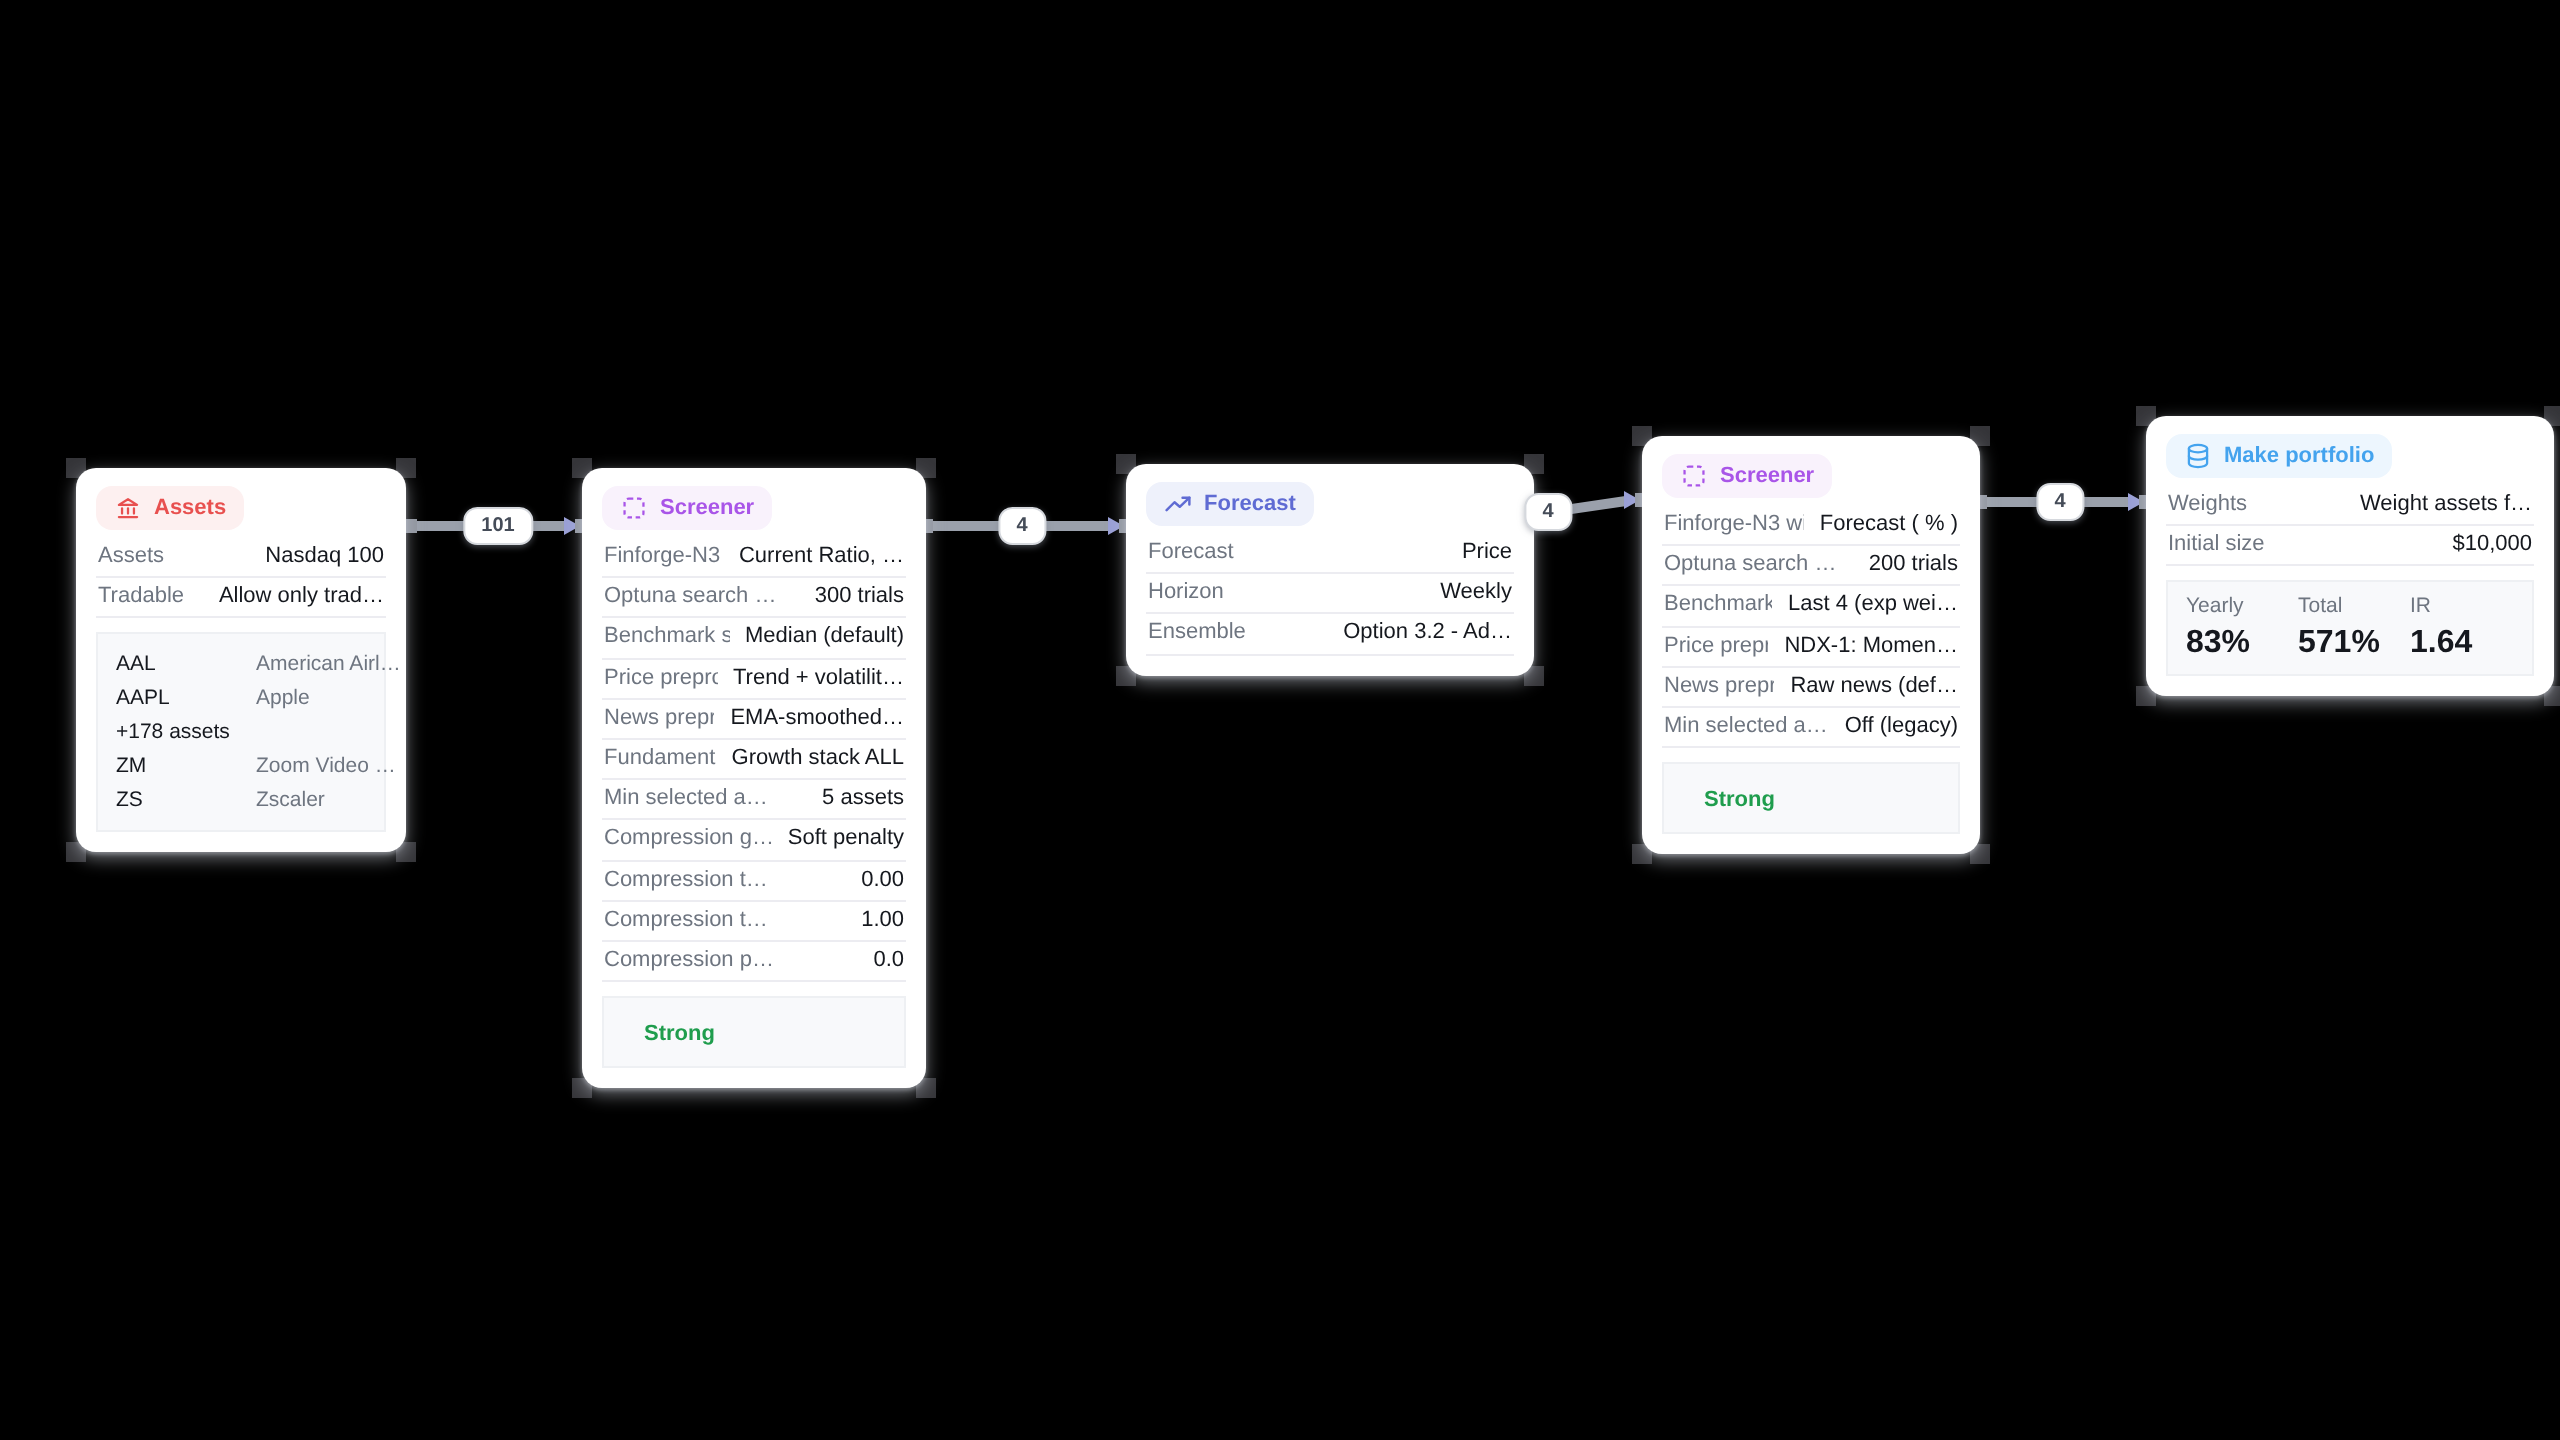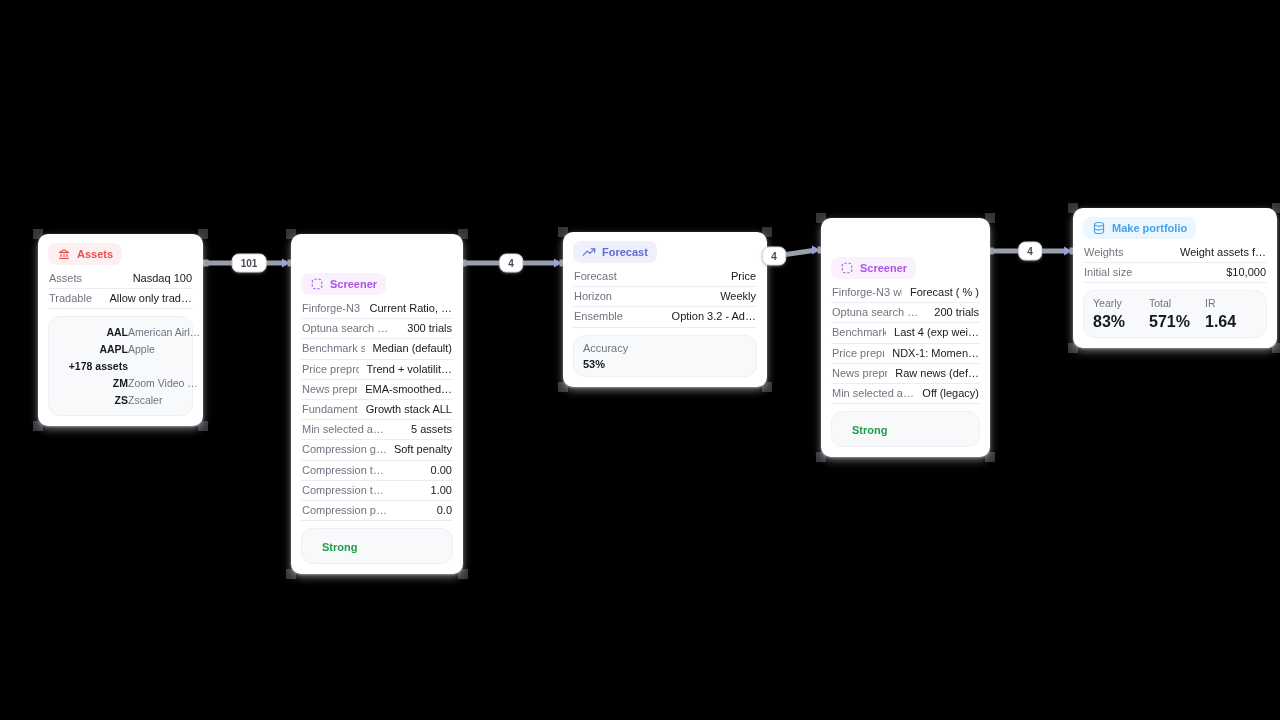--- a/index.html
+++ b/index.html
@@ -32,36 +32,36 @@
     background:#ffffff;border-radius:10px;padding:9px 10px 10px 10px;
     box-shadow:0 3px 9px rgba(203,207,216,.55),0 1px 2px rgba(203,207,216,.45);
   }
   .pill{
     display:inline-flex;align-items:center;gap:6px;
     padding:4px 9px;border-radius:8px;
     font-size:11px;font-weight:bold;line-height:1;margin-bottom:4px;
   }
   .pill svg{display:block;}
   .pill-assets{background:#fdf0f0;color:#e8504f;}
-  .pill-screener{background:#f9f2fc;color:#a955e8;margin-top:30px;}
+  .pill-screener{background:#f9f2fc;color:#a955e8;}
   .pill-forecast{background:#eef1fb;color:#5f6bd3;}
   .pill-portfolio{background:#edf6fe;color:#44a3ee;}
   .row{
     display:flex;justify-content:space-between;align-items:center;gap:8px;
     padding:3px 1px;border-bottom:1px solid #ececf1;
     font-size:11px;line-height:1.2;
   }
   .row .lab{color:#6e7580;white-space:nowrap;overflow:hidden;}
   .row .val{color:#15181e;white-space:nowrap;text-align:right;}
   .subbox{
-    background:#f8f9fb;border:1px solid #eef0f3;border-radius:12px;
+    background:#f8f9fb;border:1px solid #eef0f3;border-radius:0;
     margin-top:7px;padding:6px 9px;
   }
   .asset-row{display:flex;align-items:center;font-size:10.5px;padding:2.5px 0;line-height:1.15;}
-  .asset-row .tick{min-width:70px;font-weight:bold;color:#15181e;white-space:nowrap;text-align:right;}
+  .asset-row .tick{min-width:70px;font-weight:normal;color:#15181e;white-space:nowrap;}
   .asset-row .nm{color:#6e7580;white-space:nowrap;}
   .badge-box{padding:8px 20px;}
   .badge{color:#1f9d4d;font-weight:bold;font-size:11px;}
   .acc-label{color:#6e7580;font-size:11px;}
   .acc-value{color:#15181e;font-weight:bold;font-size:11px;margin-top:4px;}
   .stats{display:flex;}
   .stat{min-width:48px;margin-right:8px;}
   .stat .s-lab{color:#6e7580;font-size:10.5px;}
   .stat .s-val{color:#15181e;font-weight:bold;font-size:16px;margin-top:4px;}
 </style>
@@ -227,24 +227,20 @@
       <span class="val">Price</span>
     </div>
     <div class="row">
       <span class="lab">Horizon</span>
       <span class="val">Weekly</span>
     </div>
     <div class="row">
       <span class="lab">Ensemble</span>
       <span class="val">Option 3.2 - Ad…</span>
     </div>
-    <div class="subbox">
-      <div class="acc-label">Accuracy</div>
-      <div class="acc-value">53%</div>
-    </div>
   </div>
 </div>
 
 <div class="node-wrap" style="left:821px;top:218px;width:169px;">
   <div class="handle tl"></div>
   <div class="handle tr"></div>
   <div class="handle bl"></div>
   <div class="handle br"></div>
   <div class="card">
     <div class="pill pill-screener">

